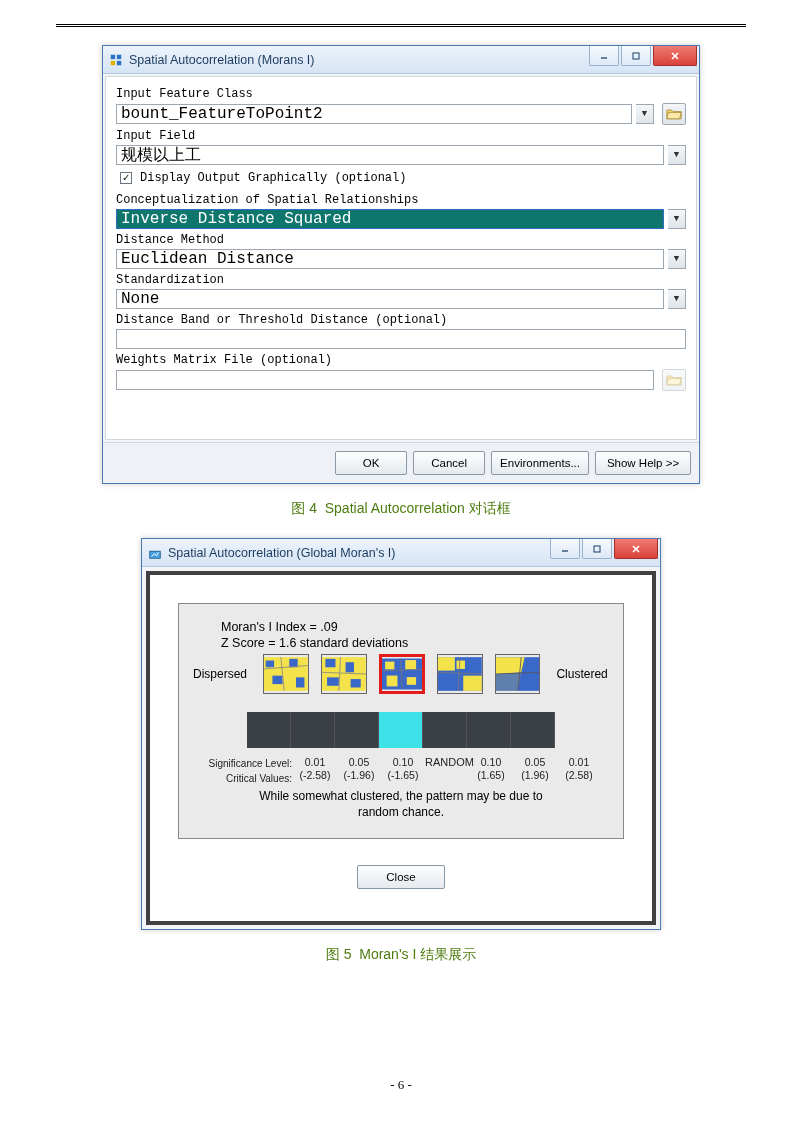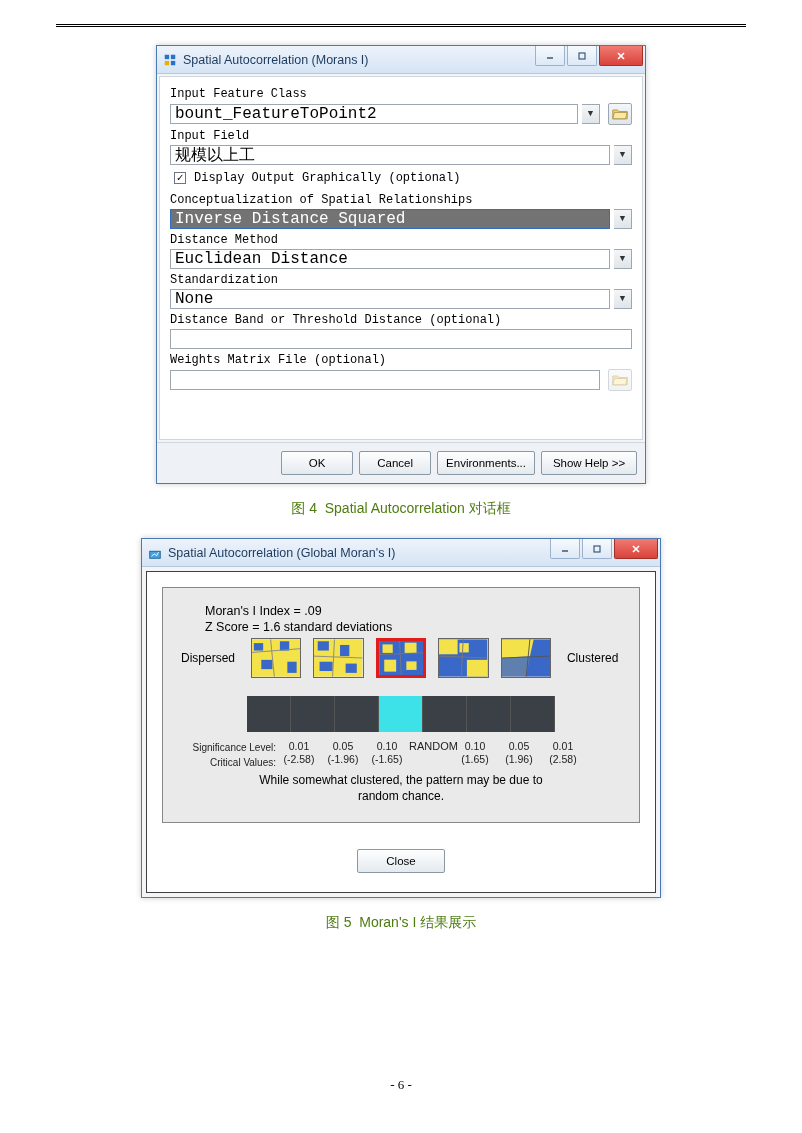--- a/index.html
+++ b/index.html
@@ -39,21 +39,21 @@
   }
 
   
   .win {
     display: inline-block;
     text-align: left;
     border: 1px solid #4a7ab4;
     background: #f2f4f8;
     box-shadow: 0 0 6px rgba(0,0,0,0.2);
   }
-  .win1 { width: 490px; }
+  .win1 { width: 598px; }
   .titlebar {
     display: flex;
     align-items: center;
     height: 28px;
     padding: 0 0 0 6px;
     background: linear-gradient(#edf3fb, #d5e4f5);
     border-bottom: 1px solid #b8c8dc;
     font-size: 12.5px;
     color: #1b3a5e;
   }
@@ -94,21 +94,21 @@
     flex: 1;
     height: 20px;
     border: 1px solid #9da7b2;
     background: #fff;
     padding: 2px 4px;
     font-family: inherit;
     font-size: 16px;
     display: flex; align-items: center;
     overflow: hidden; white-space: nowrap;
   }
-  .input.sel { background: #737373; color: #fff; border-color:#2f6fc1; }
+  .input.sel { background: #0f766e; color: #fff; border-color:#2f6fc1; }
   .dropdown-btn, .folder-btn {
     width: 18px; height: 20px;
     border: 1px solid #9da7b2;
     background: linear-gradient(#f4f6f8,#dfe5ea);
     display: flex; align-items: center; justify-content: center;
     font-size: 9px; color: #333;
   }
   .dropdown-btn { border-left: none; }
   .folder-btn {
     width: 24px; height: 22px; margin-left: 4px;
@@ -139,22 +139,22 @@
     padding: 0 8px;
     border-radius: 2px;
     font-family: Tahoma, sans-serif;
   }
 
   
   .win2 { width: 520px; }
   .result-body {
     background: #fff;
     margin: 4px;
-    border: 1px solid #404040;
-    padding: 3px;
+    border: 4px solid #404040;
+    padding: 16px;
     font-family: Tahoma, Arial, sans-serif;
     font-size: 12px;
   }
   .result-panel {
     margin: 12px;
     background: #eaeaea;
     border: 1px solid #888;
     padding: 14px 14px 18px 14px;
   }
   .stat-line { font-size: 12.5px; margin: 2px 0 2px 28px; }

